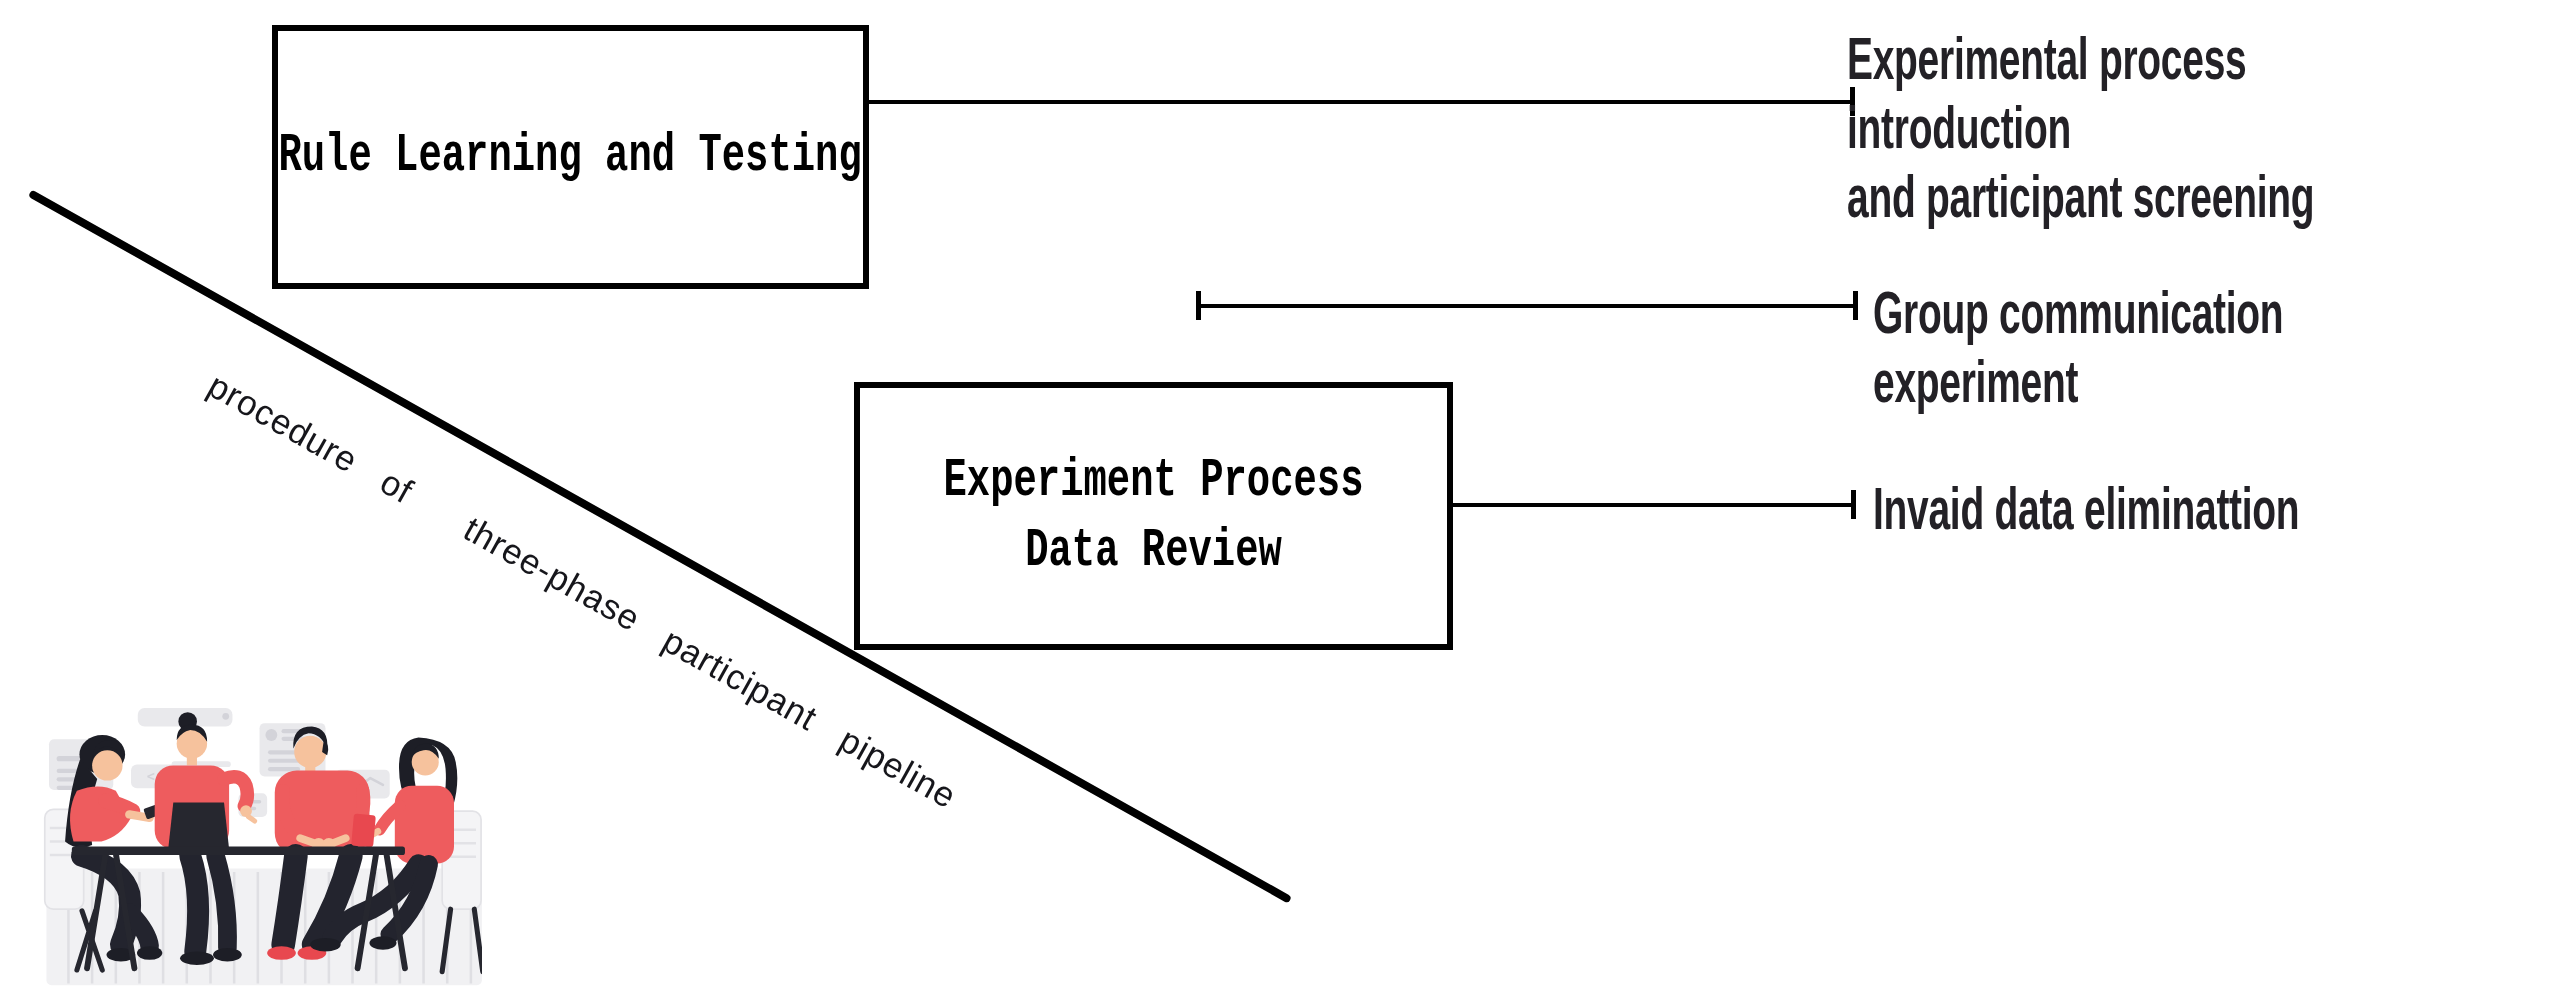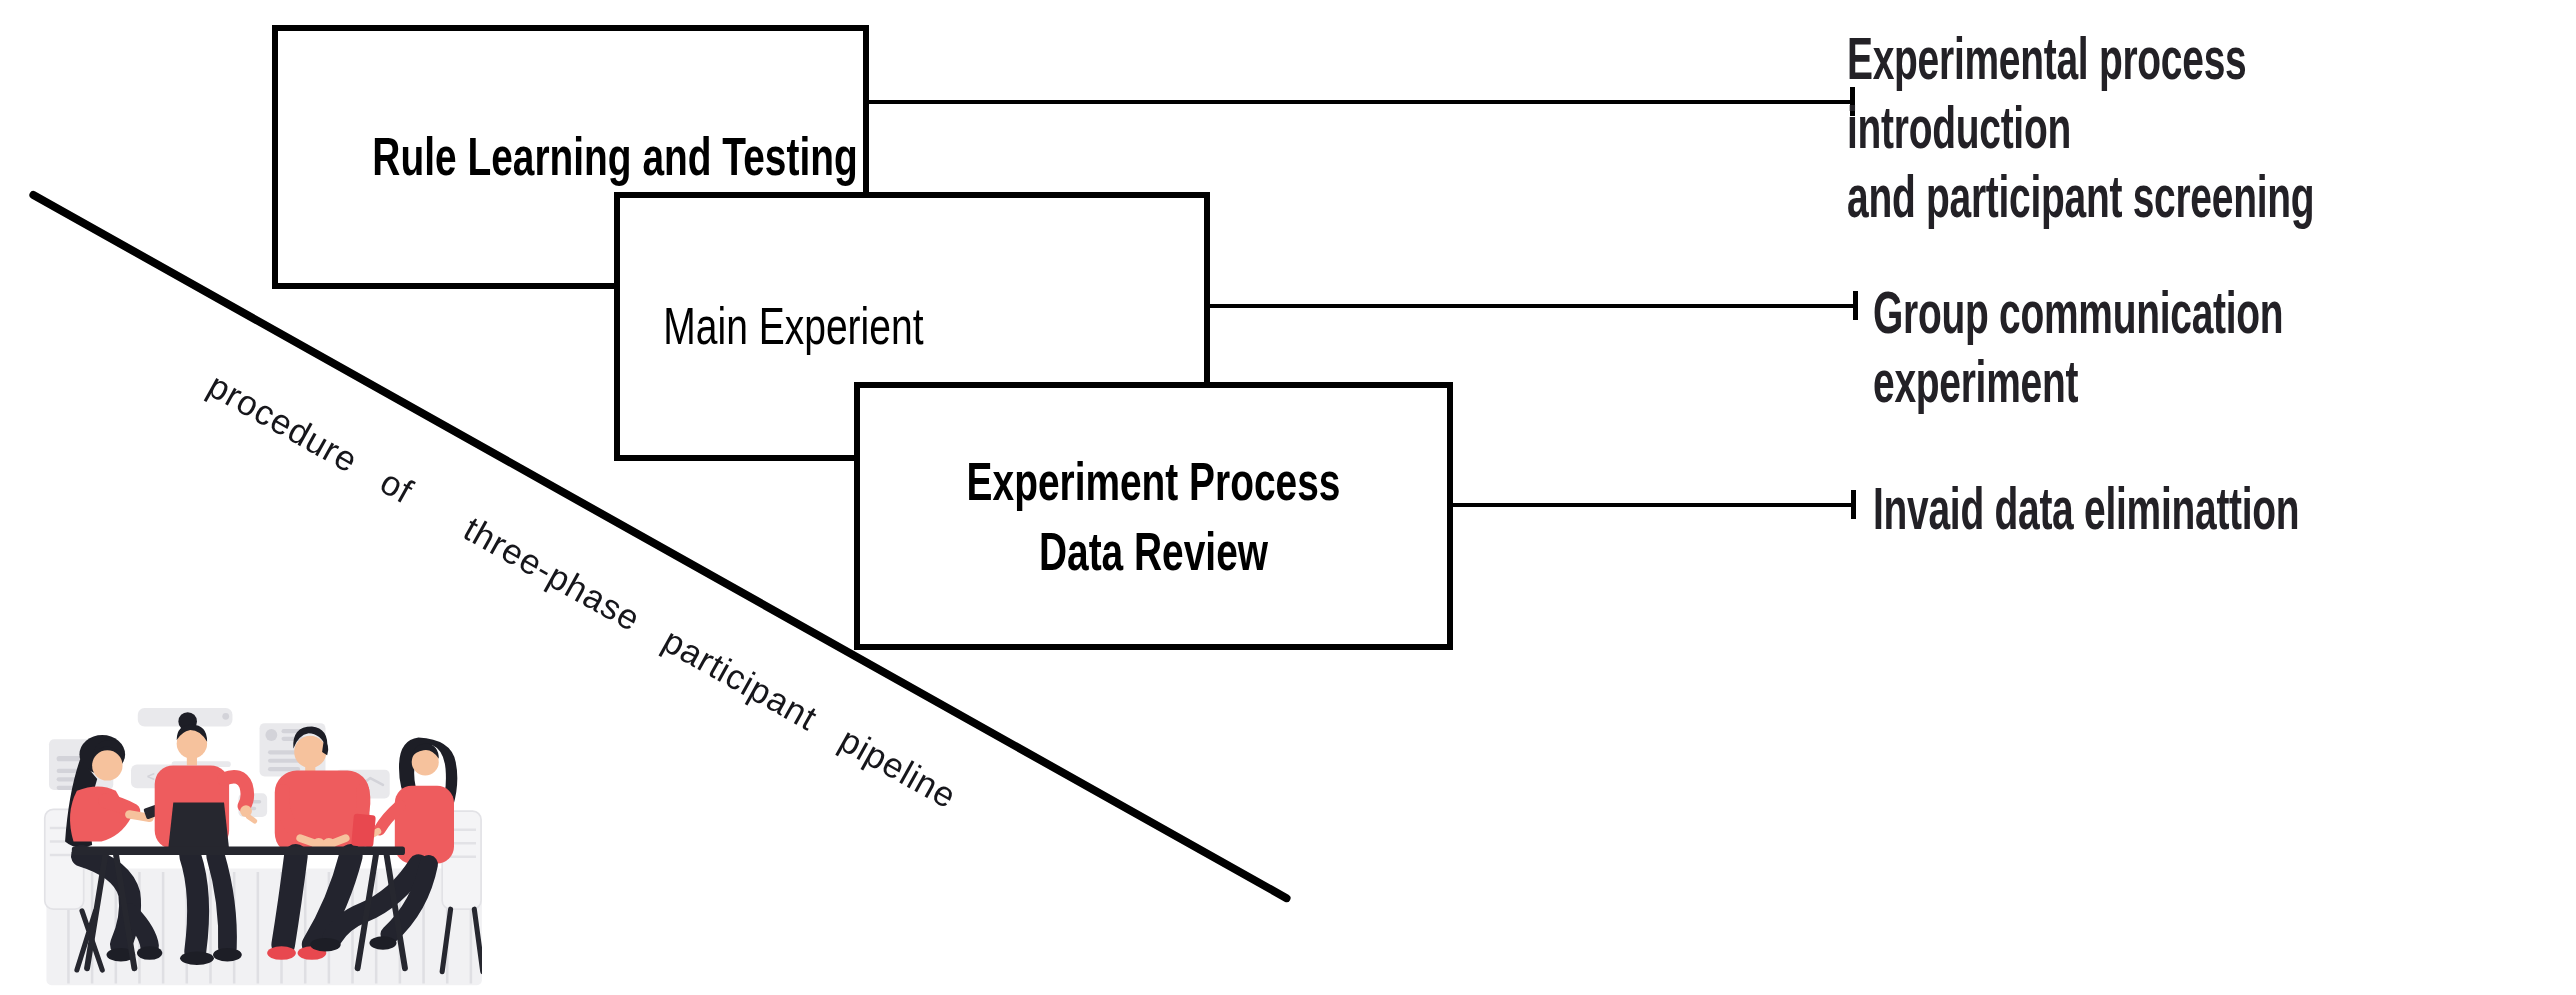--- a/index.html
+++ b/index.html
@@ -8,21 +8,21 @@
     --pants:#23242e; --table:#26272f; --card:#e9e9ec; --card_line:#d3d3d9;
     --panel:#f1f1f3; --panel_line:#dfdfe3; --chair:#f4f4f6; --chair_line:#e2e2e6;
     --bg:#ffffff;
   }
   html,body{margin:0;padding:0;background:var(--bg);}
   body{font-family:"Liberation Sans",sans-serif;}
   .canvas{position:relative;width:2576px;height:996px;background:var(--bg);overflow:hidden;}
 
   
   .pbox{position:absolute;background:var(--bg);border:6px solid var(--ink);
-        display:flex;align-items:center;text-align:center;color:var(--ink);}
+        display:flex;align-items:center;justify-content:center;text-align:center;color:var(--ink);font-family:Liberation Mono, monospace;}
   #box1{left:272px;top:24.5px;width:585px;height:252px;z-index:3;}
   #box2{left:614px;top:192px;width:584px;height:257px;z-index:4;}
   #box3{left:854px;top:382px;width:587px;height:256px;z-index:5;}
   .pbox .lbl{font-size:54px;font-weight:bold;line-height:1.3;transform:scaleX(.72);transform-origin:center;white-space:nowrap;}
   #box2 .lbl{font-weight:normal;font-size:52px;transform:scaleX(.75);}
   #box3 .lbl{white-space:normal;width:718px;}
 
   
   .connector{position:absolute;height:4.2px;background:var(--ink);z-index:1;}
   .connector::before,.connector::after{content:"";position:absolute;width:5px;height:29px;background:var(--ink);top:-12.7px;}
@@ -52,23 +52,20 @@
 <body>
 
 <div class="canvas">
 
   <div class="connector" id="c1"></div>
   <div class="connector" id="c2"></div>
   <div class="connector" id="c3"></div>
 
   <div class="pbox" id="box1">
     <div class="lbl">Rule Learning and Testing</div>
-  </div>
-  <div class="pbox" id="box2">
-    <div class="lbl">Main Experient</div>
   </div>
   <div class="pbox" id="box3">
     <div class="lbl">Experiment Process Data Review</div>
   </div>
 
   <div class="annot" id="a1">Experimental process introduction
 and participant screening</div>
   <div class="annot" id="a2">Group communication
 experiment</div>
   <div class="annot" id="a3">Invaid data eliminattion</div>

